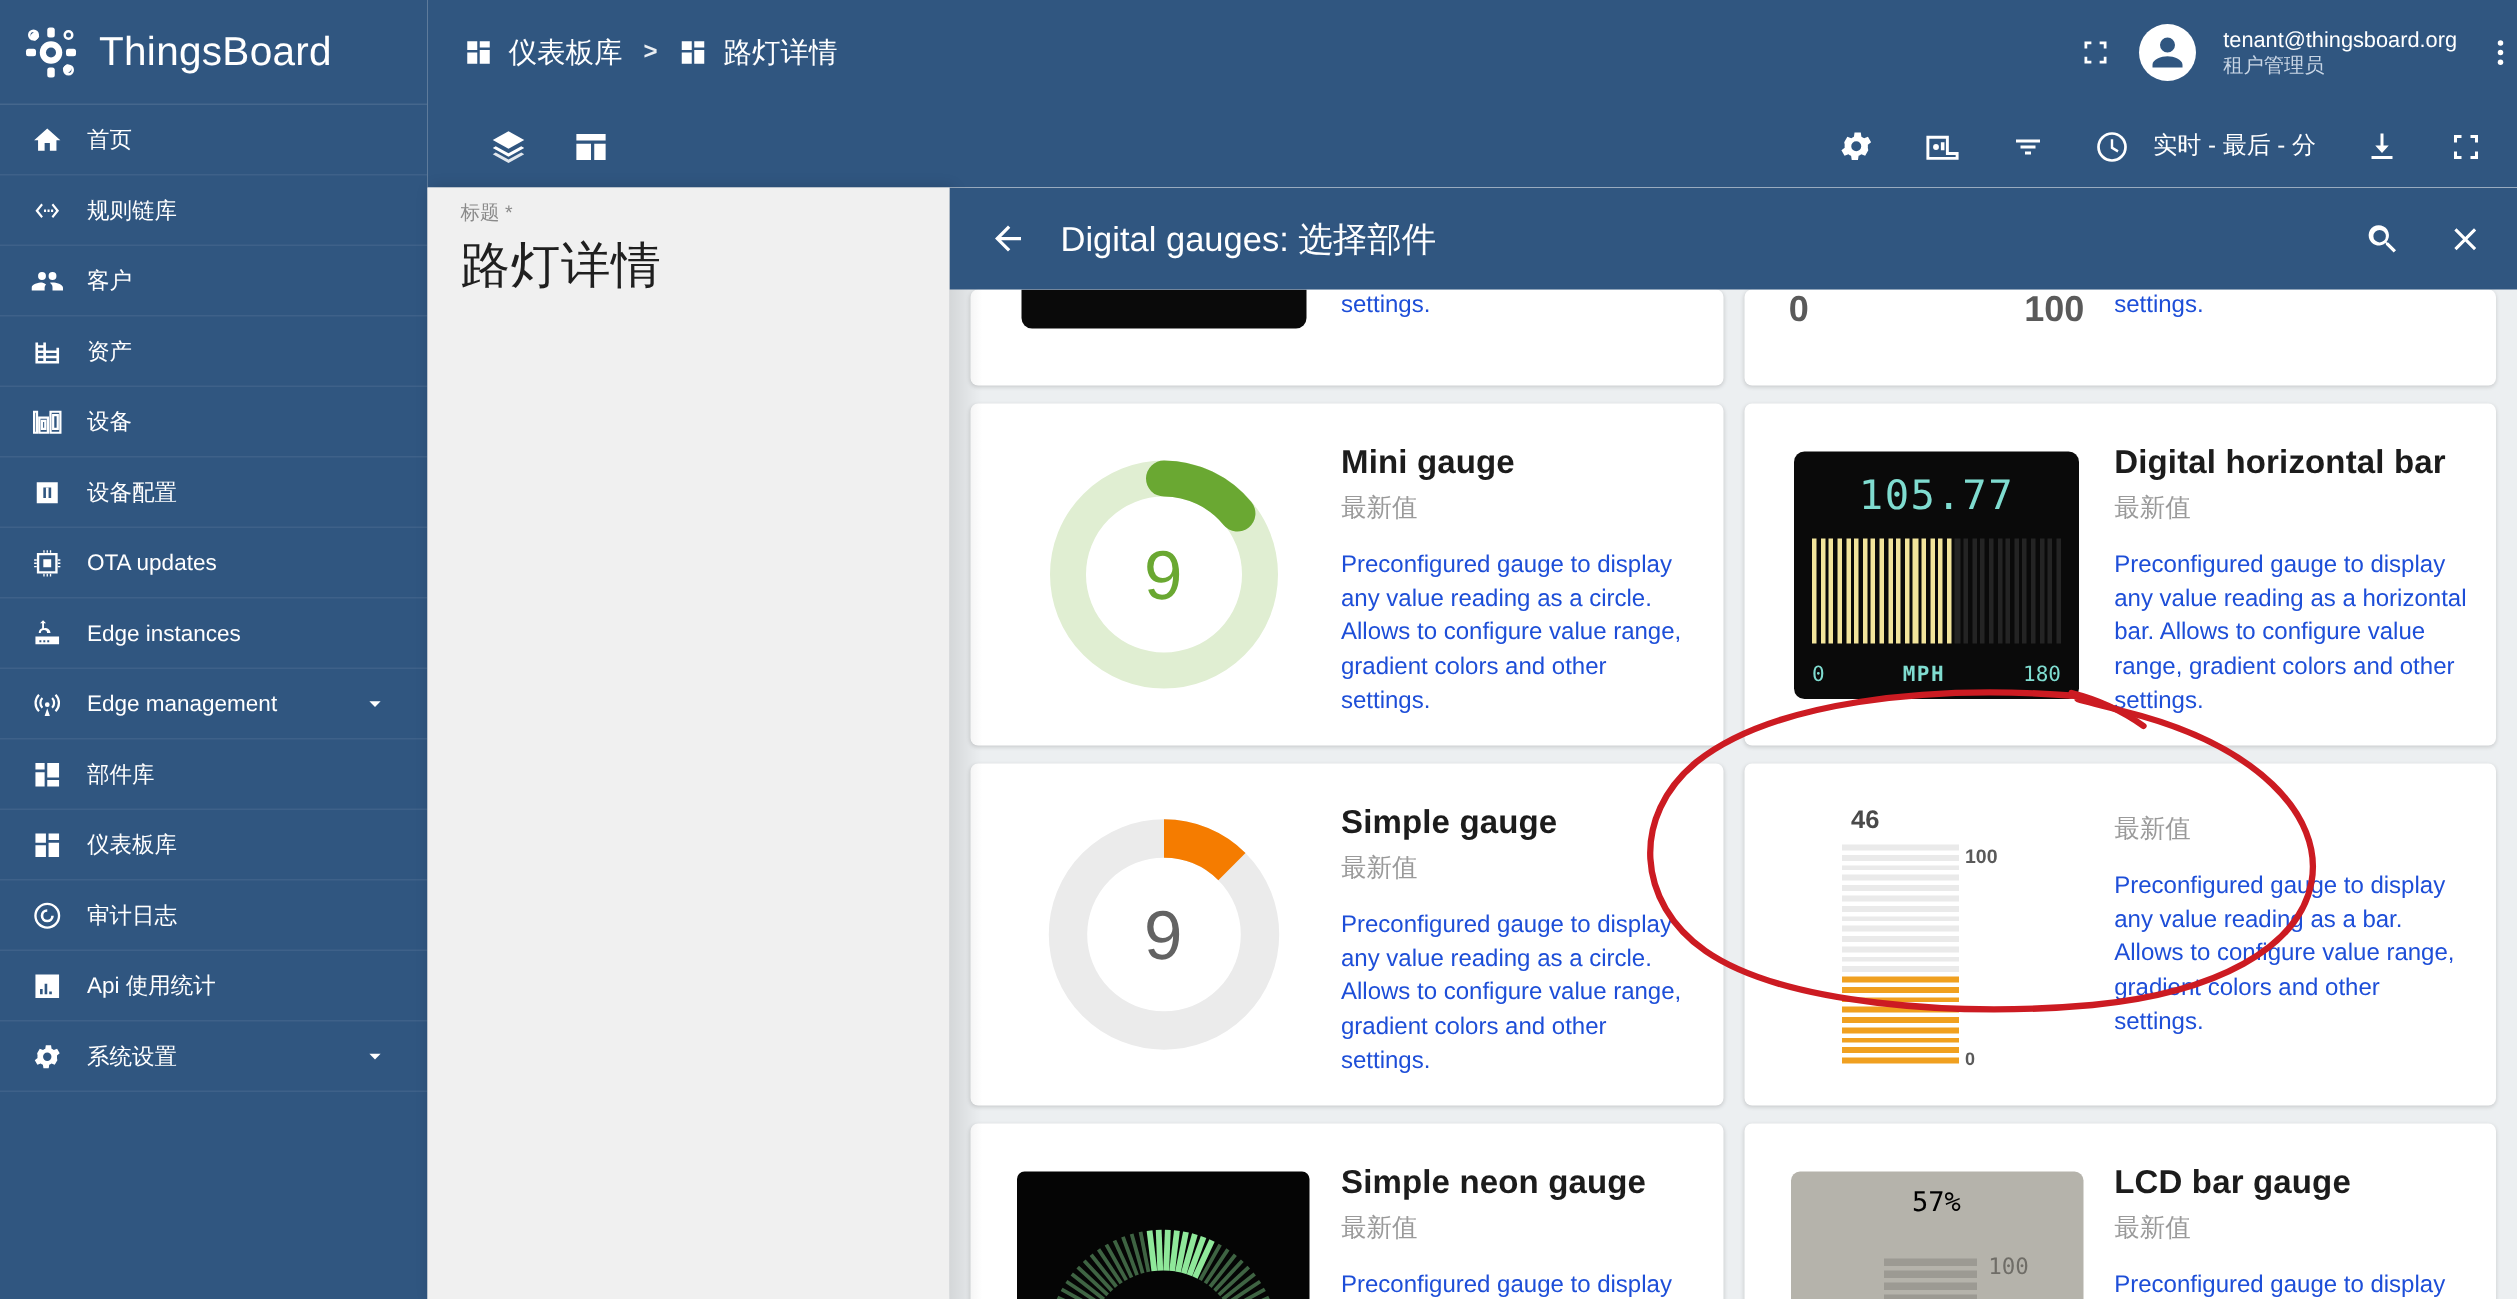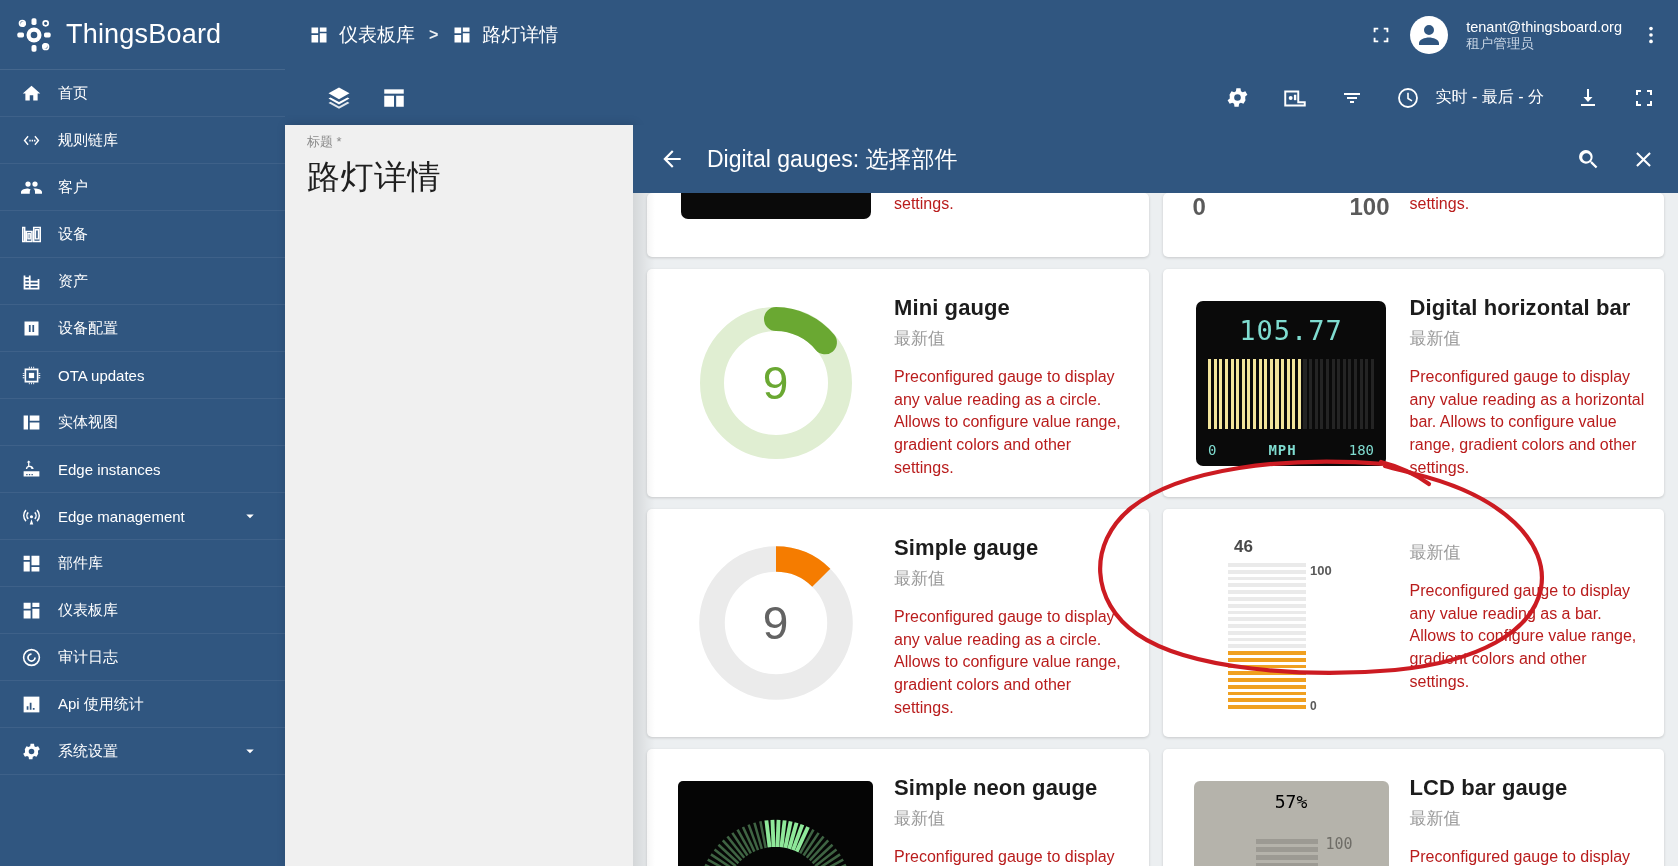--- a/index.html
+++ b/index.html
@@ -43,21 +43,21 @@
   
   .topbar {
     position: absolute; left: 285px; top: 0; right: 0; height: 70px;
     background: #305680; color: #fff;
     display: flex; align-items: center;
   }
   .breadcrumb { display: flex; align-items: center; gap: 10px; padding-left: 24px; font-size: 19px; }
   .bc-icon svg { width: 20px; height: 20px; fill: #fff; display:block; }
   .bc-sep { font-size: 16px; opacity: .9; padding: 0 4px; font-weight: 700;}
   .bc-link { color: #fff; }
-  .topbar-right { margin-left: auto; display: flex; align-items: center; gap: 18px; padding-right: 16px; }
+  .topbar-right { margin-left: auto; display: flex; align-items: center; gap: 18px; }
   .icon-btn { display: flex; align-items: center; justify-content: center; cursor: pointer; }
   .icon-btn svg { fill: #fff; display: block; }
   .avatar {
     width: 38px; height: 38px; border-radius: 50%;
     background: #fff; display: flex; align-items: center; justify-content: center;
   }
   .avatar svg { width: 30px; height: 30px; fill: #305680; }
   .user-block { line-height: 1.25; }
   .user-email { font-size: 14.5px; color: #fff; }
   .user-role { font-size: 13.5px; color: #c9d6e5; }
@@ -116,21 +116,21 @@
     overflow: hidden;
   }
   .wcard.clipped { height: 64px; padding-top: 0; align-items: flex-start; }
   .wcard-preview {
     flex: 0 0 225px; height: 100%;
     display: flex; align-items: center; justify-content: center;
   }
   .wcard-info { flex: 1 1 auto; padding-left: 6px; padding-top: 8px; min-width: 0;}
   .wcard-title { font-size: 22px; font-weight: 700; color: #1c1c1c; letter-spacing: .1px;}
   .wcard-sub { font-size: 17px; color: #9a9a9a; margin-top: 6px; }
-  .wcard-desc { font-size: 16px; color: #b91c1c; line-height: 1.42; margin-top: 16px; max-width: 250px;}
+  .wcard-desc { font-size: 16px; color: #1d4ed8; line-height: 1.42; margin-top: 16px; max-width: 250px;}
 
   
   .ring-wrap { position: relative; width: 160px; height: 160px; }
   .ring-val {
     position: absolute; inset: 0; display: flex; align-items: center; justify-content: center;
     font-size: 46px; font-weight: 400;
   }
   .digital-panel {
     width: 190px; height: 165px; background: #0a0a0a; border-radius: 7px;
     display: flex; flex-direction: column; justify-content: space-between;
@@ -217,34 +217,34 @@
         <svg viewBox="0 0 24 24">
             <path d="M16 11a3 3 0 1 0 0-6 3 3 0 0 0 0 6zm-8 0a3 3 0 1 0 0-6 3 3 0 0 0 0 6zm0 2c-2.7 0-8 1.3-8 4v2h10v-2c0-1 .4-1.9 1.1-2.6A14 14 0 0 0 8 13zm8 0c-.6 0-1.3.1-2 .2 1.2.9 2 2 2 3.3V19h8v-2c0-2.7-5.3-4-8-4z"></path>
           </svg>
       </span>
       <span class="nav-label">客户</span>
     </div>
 
     <div class="nav-item">
       <span class="nav-icon">
         <svg viewBox="0 0 24 24">
+            <path d="M3 21V5h8v4h10v12H3zm2-2h4v-2H5v2zm0-4h4v-2H5v2zm0-4h4V9H5v2zm0-4h4V5H5v2zm6 12h8v-2h-8v2zm0-4h8v-2h-8v2zm0-4h8v-2h-8v2z"></path>
+          </svg>
+      </span>
+      <span class="nav-label">资产</span>
+    </div>
+
+    <div class="nav-item">
+      <span class="nav-icon">
+        <svg viewBox="0 0 24 24">
             <path d="M3 5h2v14H3zM7 9h5v10H7zm7-4h7v14h-7zM9 11h1v6H9zm7-4h3v10h-3z" opacity=".0"></path>
             <path d="M2 4h2.2v16H2zM6 8.5h6.5V20H6zm8.5-4.5H22V20h-7.5zM8 11h2.5v6H8zm8.5-4.5H20V17h-3.5z" fill="none" stroke="#fff" stroke-width="1.7"></path>
           </svg>
       </span>
       <span class="nav-label">设备</span>
-    </div>
-
-    <div class="nav-item">
-      <span class="nav-icon">
-        <svg viewBox="0 0 24 24">
-            <path d="M3 21V5h8v4h10v12H3zm2-2h4v-2H5v2zm0-4h4v-2H5v2zm0-4h4V9H5v2zm0-4h4V5H5v2zm6 12h8v-2h-8v2zm0-4h8v-2h-8v2zm0-4h8v-2h-8v2z"></path>
-          </svg>
-      </span>
-      <span class="nav-label">资产</span>
     </div>
 
     <div class="nav-item">
       <span class="nav-icon">
         <svg viewBox="0 0 24 24">
             <path d="M4 4h16v16H4z" fill="#fff"></path>
             <path d="M9 8h6v8H9z" fill="#305680"></path>
             <path d="M11 8h2v8h-2z" fill="#fff"></path>
           </svg>
       </span>
@@ -255,28 +255,20 @@
       <span class="nav-icon">
         <svg viewBox="0 0 24 24">
             <path d="M9 2h1v2H9zm2.5 0h1v2h-1zM14 2h1v2h-1zM9 20h1v2H9zm2.5 0h1v2h-1zM14 20h1v2h-1zM2 9h2v1H2zm0 2.5h2v1H2zM2 14h2v1H2zm18-5h2v1h-2zm0 2.5h2v1h-2zm0 2.5h2v1h-2z"></path>
             <path d="M5 5h14v14H5z" fill="none" stroke="#fff" stroke-width="1.8"></path>
             <path d="M9 9h6v6H9z"></path>
           </svg>
       </span>
       <span class="nav-label">OTA updates</span>
     </div>
 
-    <div class="nav-item">
-      <span class="nav-icon">
-        <svg viewBox="0 0 24 24">
-            <path d="M3 4h5v16H3zM10 4h11v6H10zM10 12h11v8H10z"></path>
-          </svg>
-      </span>
-      <span class="nav-label">实体视图</span>
-    </div>
 
     <div class="nav-item">
       <span class="nav-icon">
         <svg viewBox="0 0 24 24">
             <path d="M3 14h18v6H3z"></path>
             <path d="M6 17h1.5v1.5H6zm3 0h1.5v1.5H9zm3 0h1.5v1.5H12z" fill="#305680"></path>
             <path d="M14.5 11.5a4 4 0 0 0-5-3.7V4h1.6l-2.3-2.3L6.5 4h1.6v3.8a4 4 0 0 0-2.6 3.7h1.6a2.4 2.4 0 0 1 4.8 0z"></path>
           </svg>
       </span>
       <span class="nav-label">Edge instances</span>

